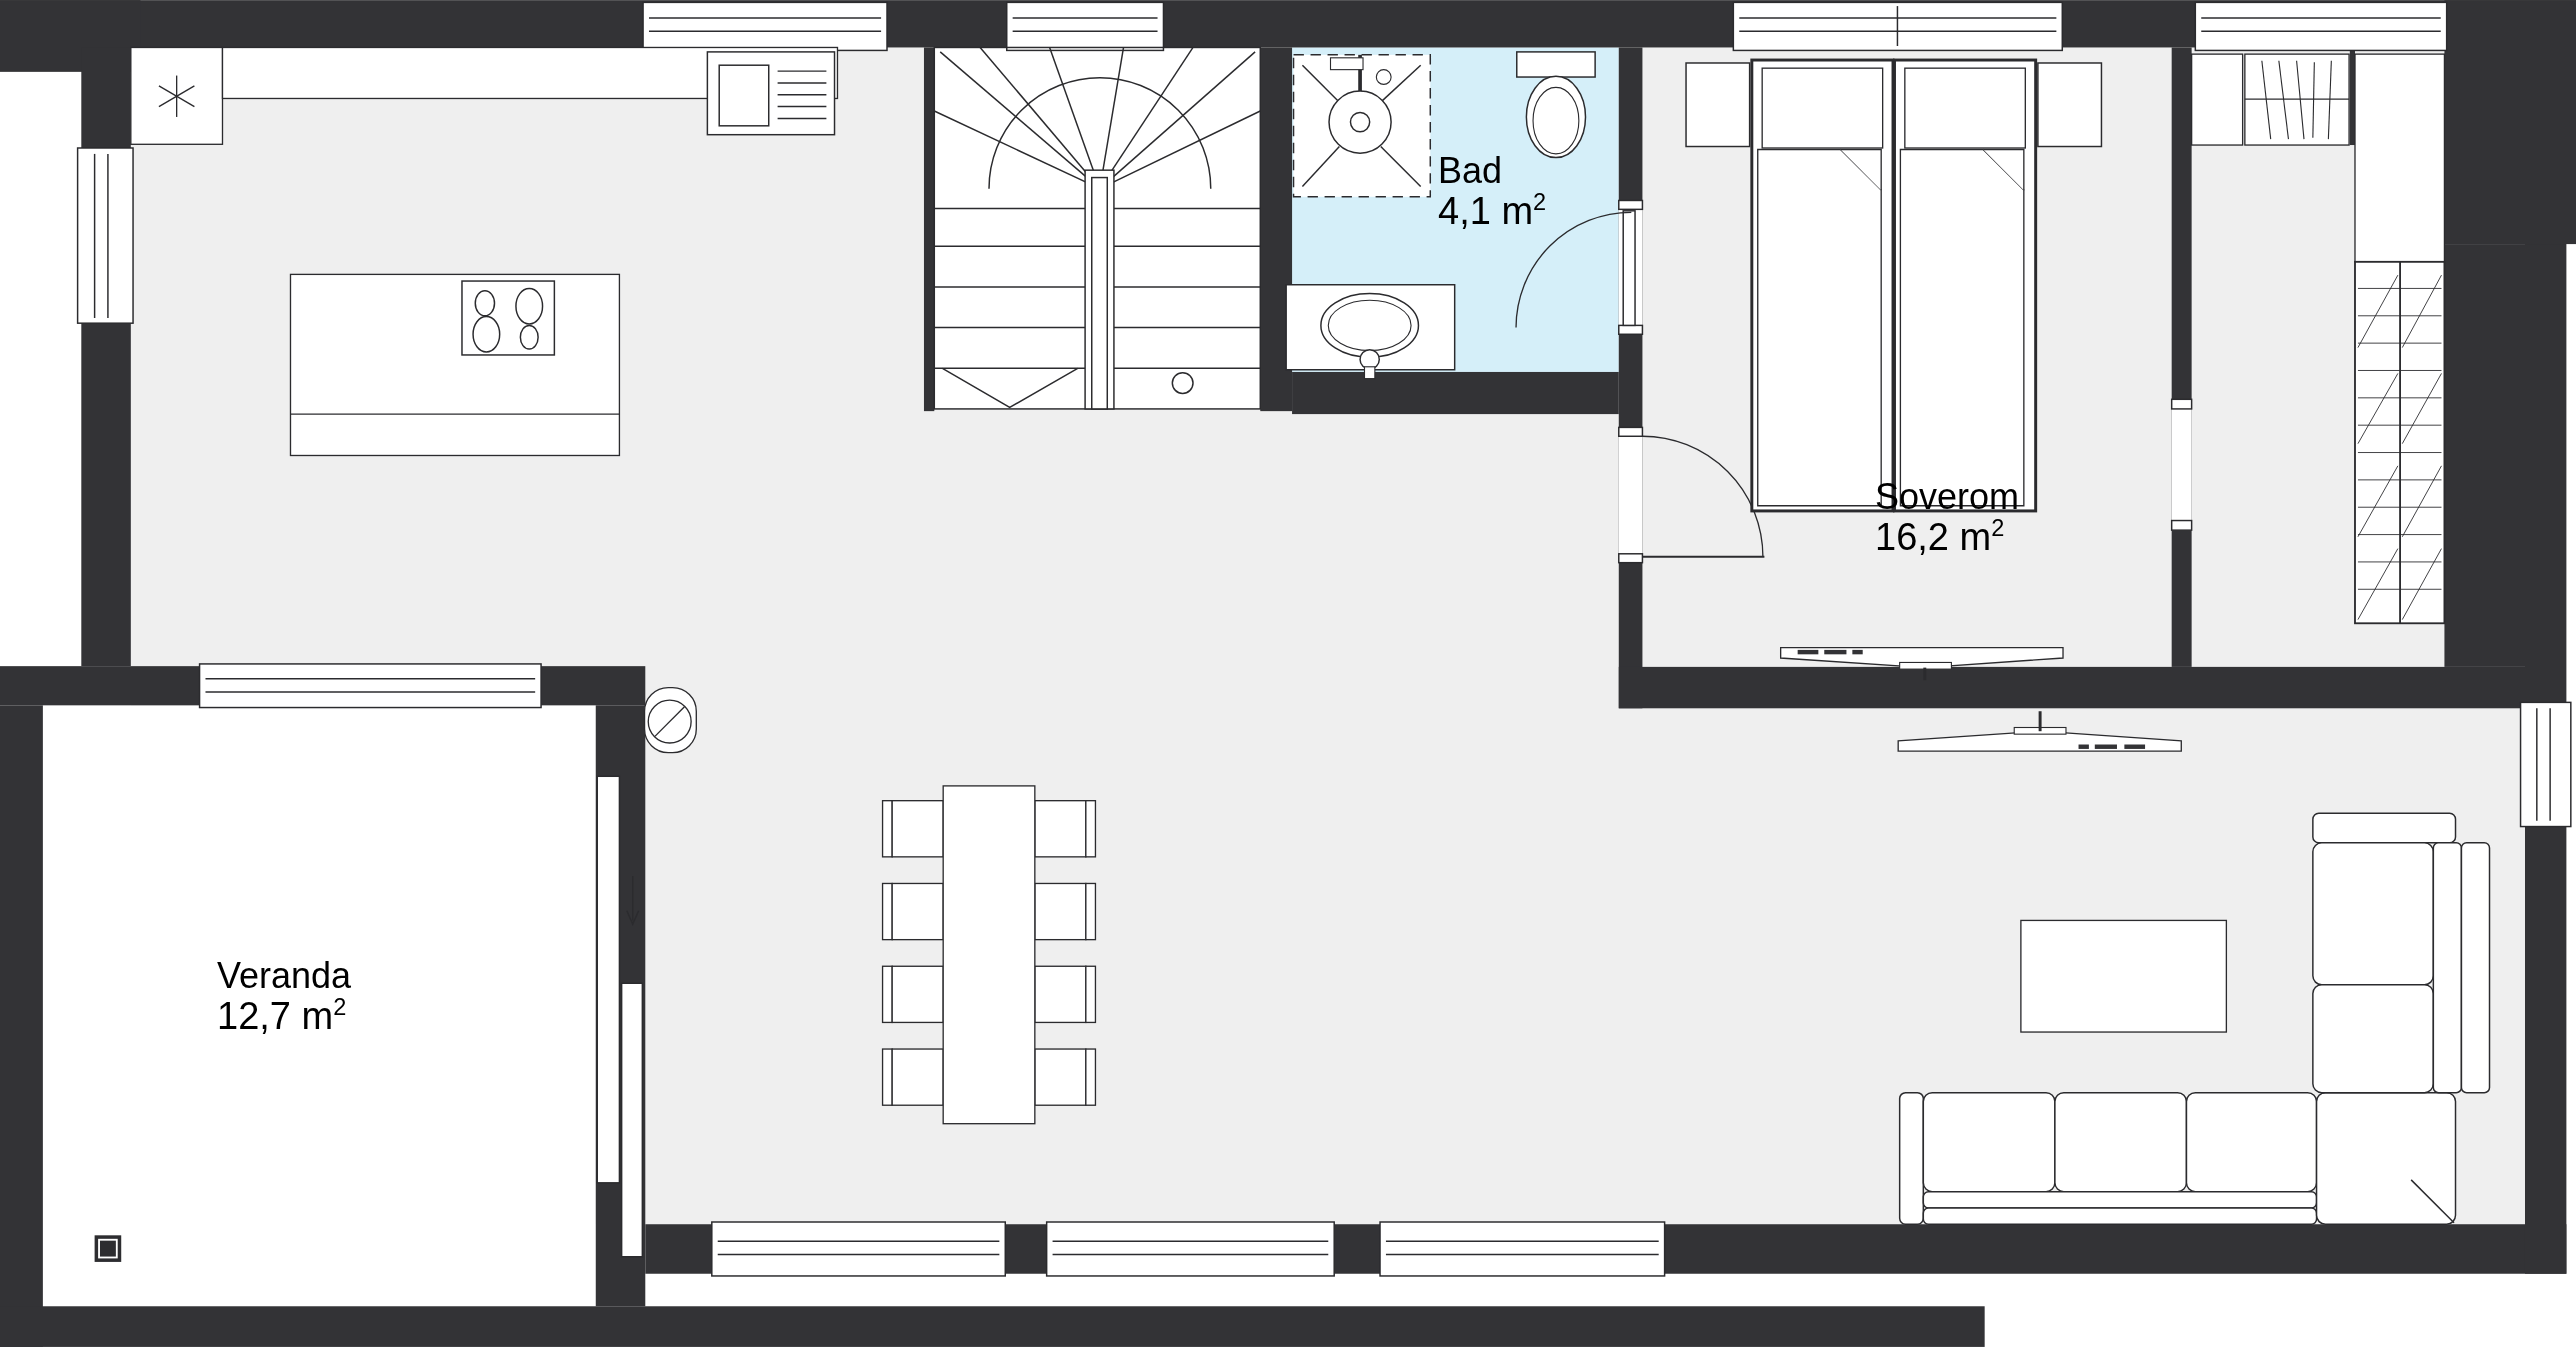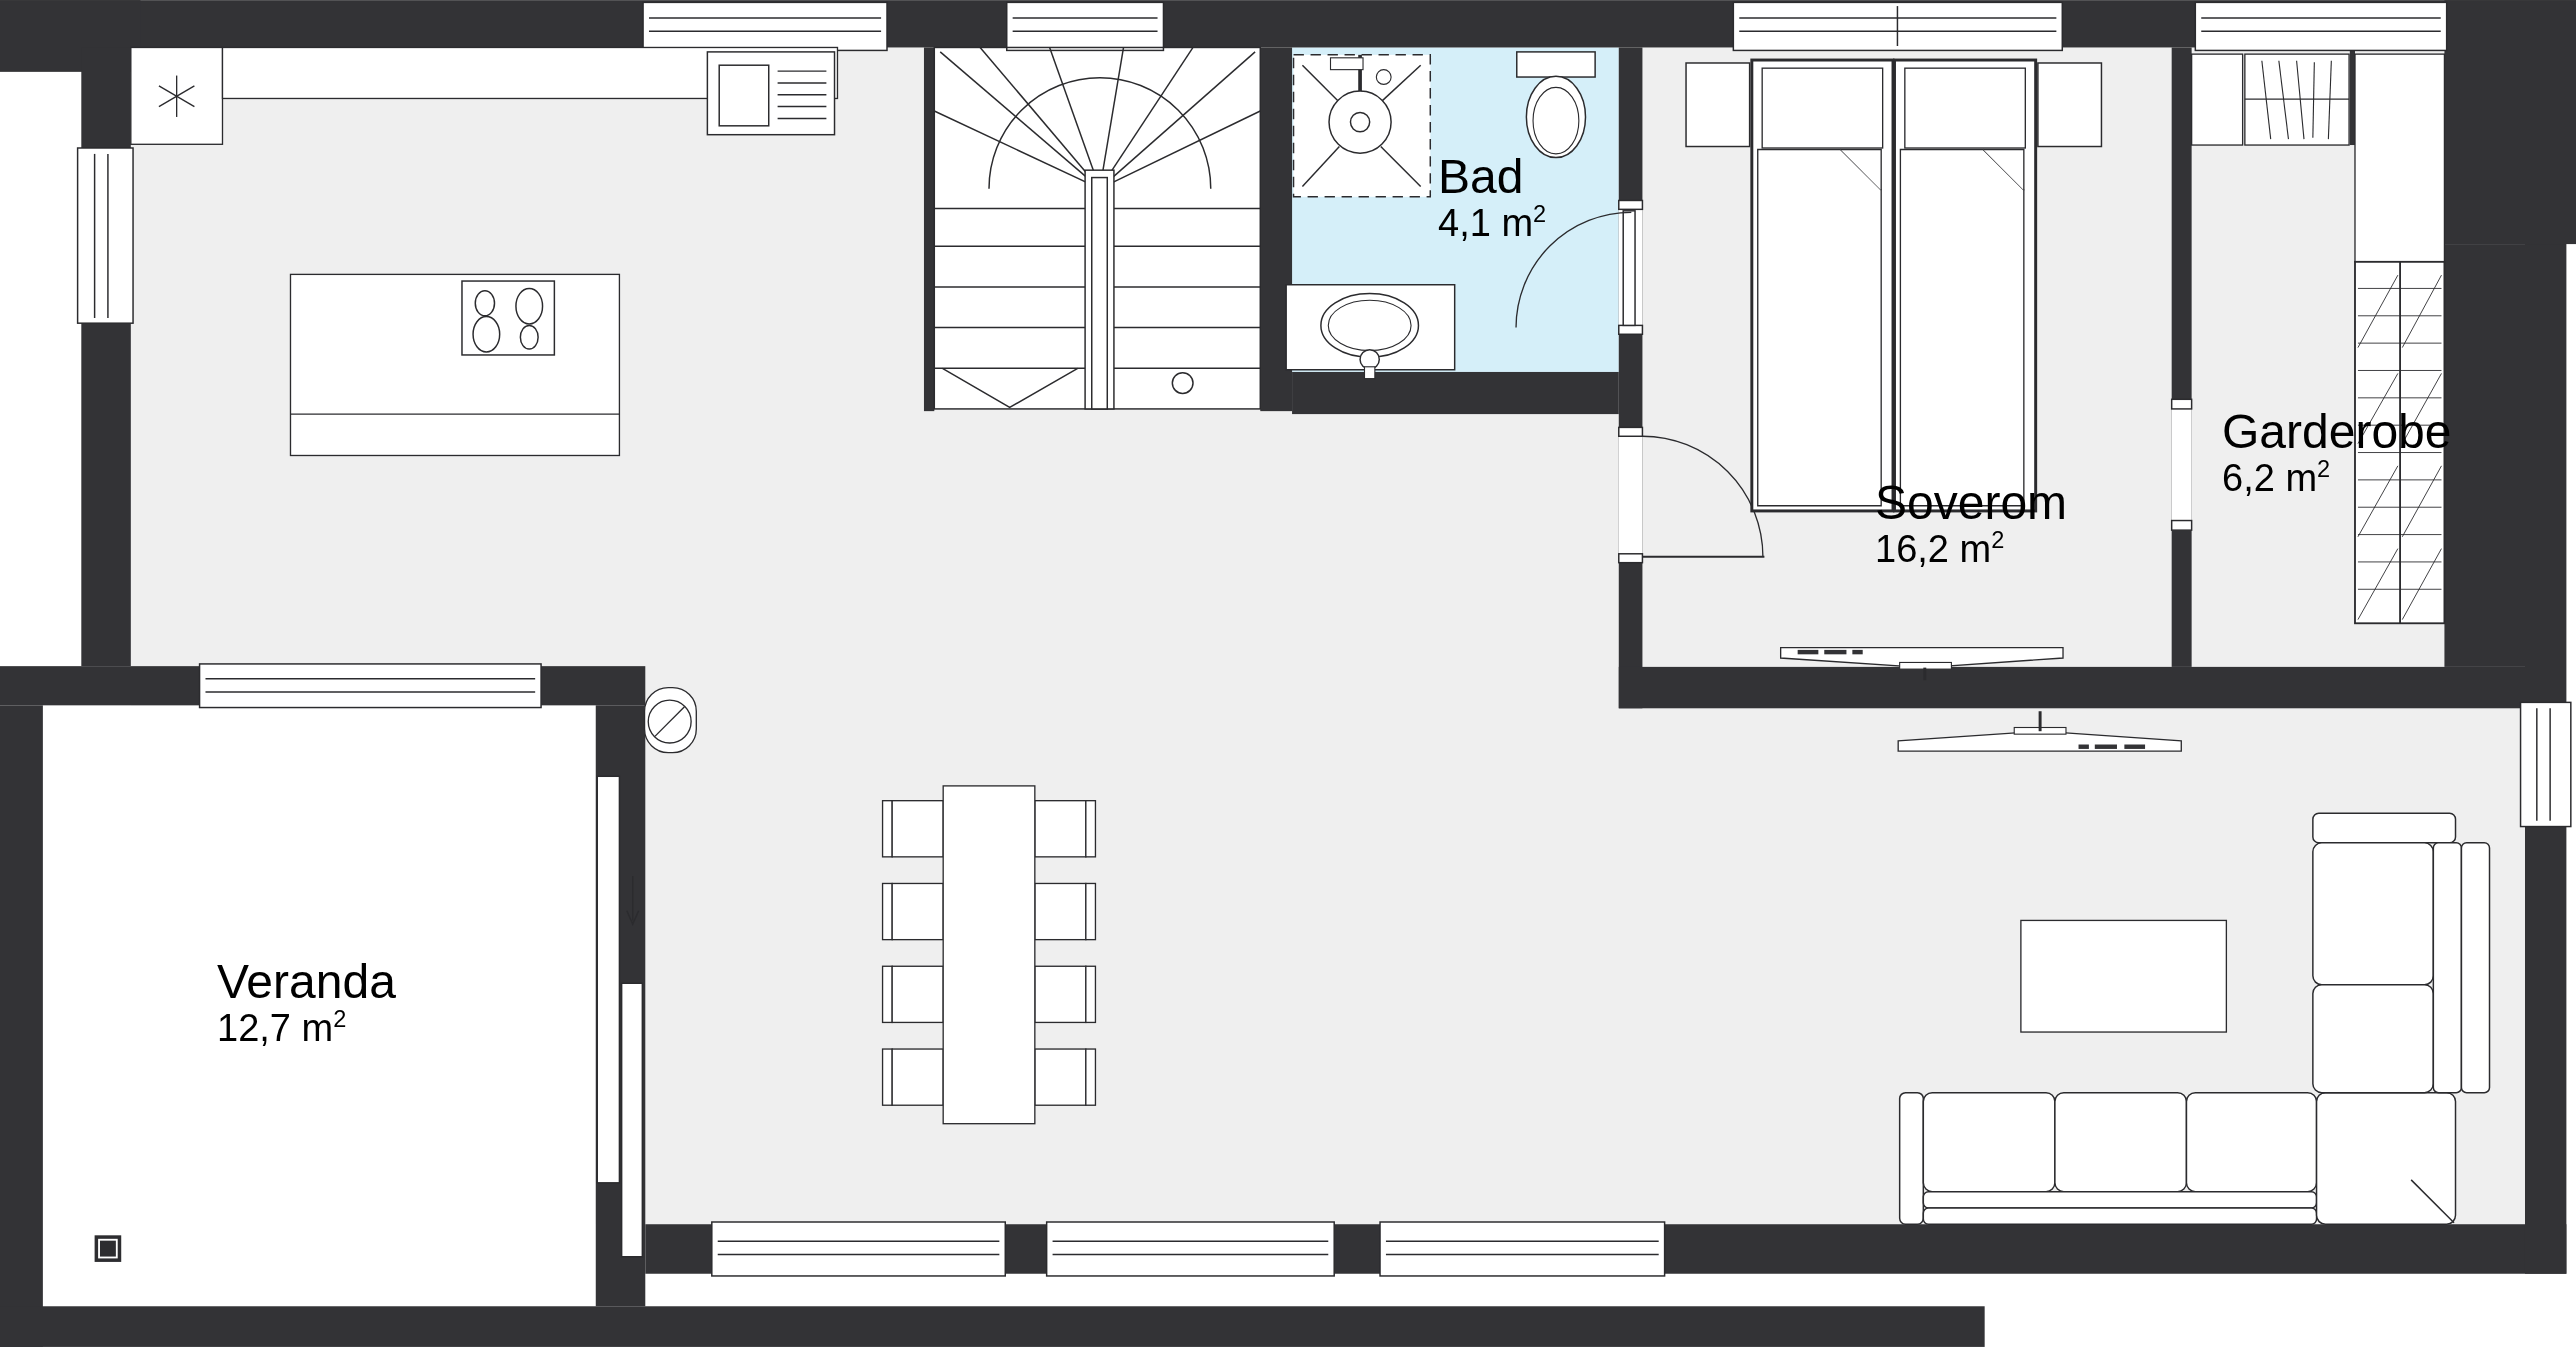--- a/index.html
+++ b/index.html
@@ -1,20 +1,20 @@
 <!DOCTYPE html>
 <html style="font-size:12px"><head>
 <meta charset="utf-8">
 <style>
   html,body{margin:0;padding:0;background:#ffffff;}
   body{font-family:"Liberation Sans", sans-serif;}
   #plan{position:relative;width:2576px;height:1370px;background:#ffffff;overflow:hidden;}
   #plan svg{position:absolute;left:0;top:0;}
   .room-label{position:absolute;color:#000;pointer-events:none;}
-  .room-name{font-size:48px;line-height:1.05;white-space:nowrap;}
+  .room-name{font-size:36px;line-height:1.05;white-space:nowrap;}
   .room-area{font-size:38px;line-height:1.15;white-space:nowrap;}
   .room-area sup{font-size:62%;vertical-align:super;line-height:0;}
 </style>
 </head>
 <body>
 
 <div id="plan">
 <svg width="2576" height="1370" viewBox="0 0 3485 1853" fill="none" stroke="#2b2b2e" stroke-width="2">
 
   <g stroke="none">
@@ -359,22 +359,18 @@
 </svg>
 
   <div class="room-label" style="left:1438px;top:152px;">
     <div class="room-name">Bad</div>
     <div class="room-area"><span>4,1 m</span><sup>2</sup></div>
   </div>
   <div class="room-label" style="left:1875px;top:478px;">
     <div class="room-name">Soverom</div>
     <div class="room-area"><span>16,2 m</span><sup>2</sup></div>
   </div>
-  <div class="room-label" style="left:2222px;top:407px;">
-    <div class="room-name">Garderobe</div>
-    <div class="room-area"><span>6,2 m</span><sup>2</sup></div>
-  </div>
   <div class="room-label" style="left:217px;top:936px;margin-top:21px;">
     <div class="room-name">Veranda</div>
     <div class="room-area"><span>12,7 m</span><sup>2</sup></div>
   </div>
 </div>
 
 
 </body></html>

